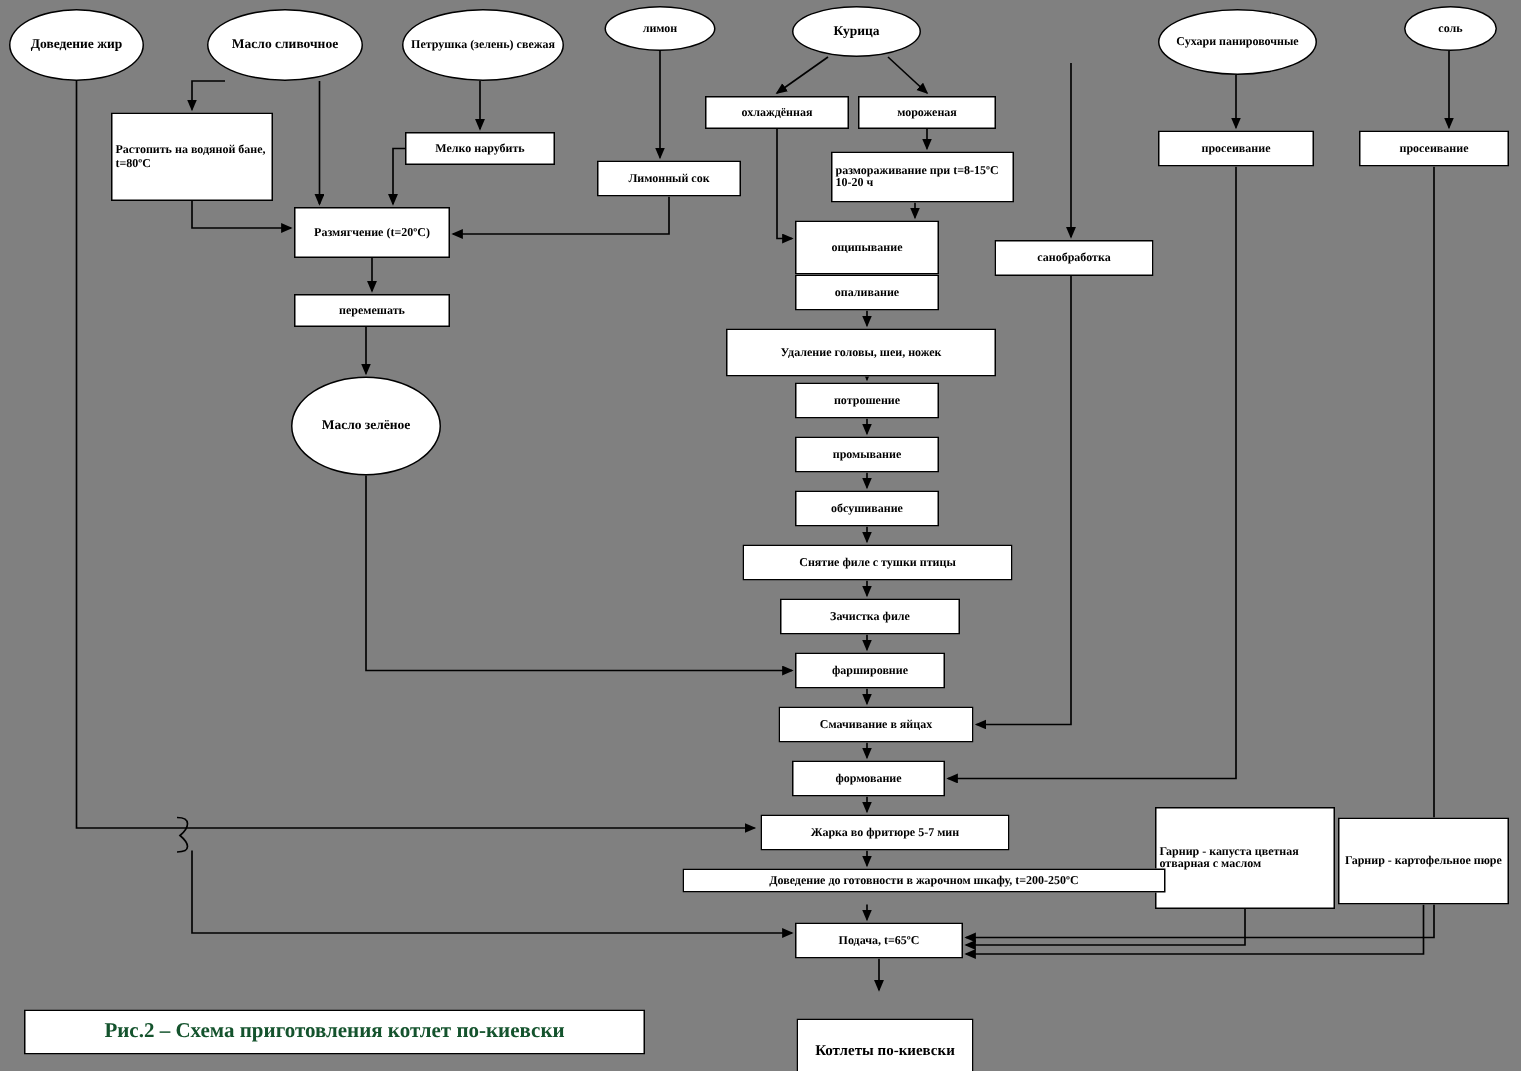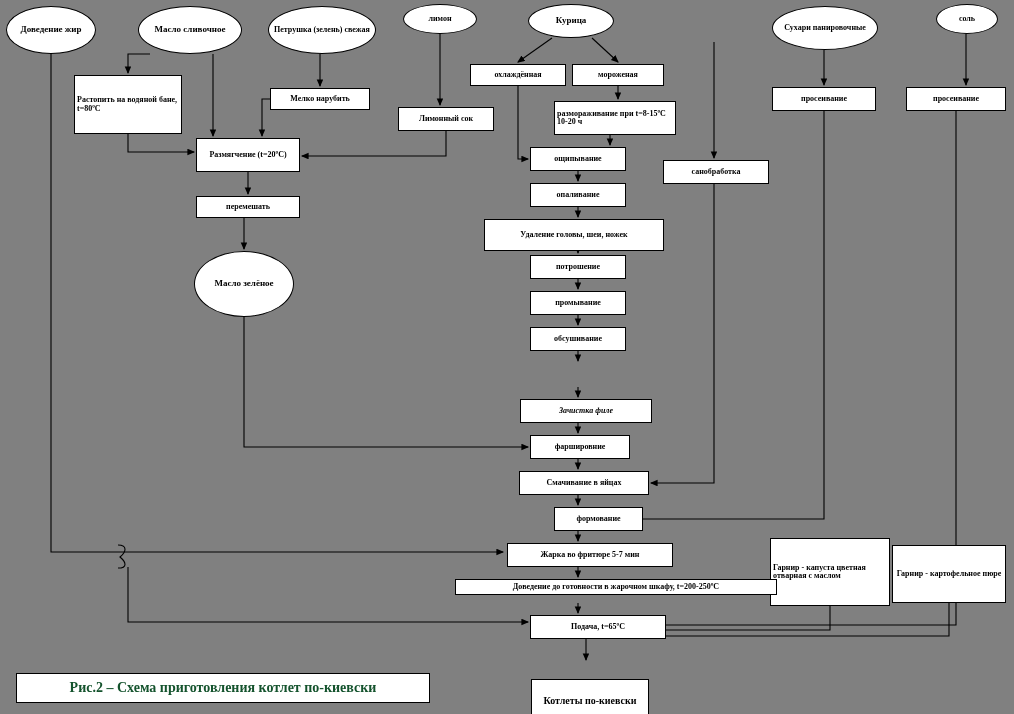--- a/index.html
+++ b/index.html
@@ -135,35 +135,36 @@
   <div class="node" style="left:74px;top:75px;width:108px;height:59px;font-size:8px;">Растопить на водяной бане, t=80ºС</div>
   <div class="node" style="left:270px;top:88px;width:100px;height:22px;font-size:8px;">Мелко нарубить</div>
   <div class="node" style="left:398px;top:107px;width:96px;height:24px;font-size:8px;">Лимонный  сок</div>
   <div class="node" style="left:470px;top:64px;width:96px;height:22px;font-size:8px;">охлаждённая</div>
   <div class="node" style="left:572px;top:64px;width:92px;height:22px;font-size:8px;">мороженая</div>
   <div class="node" style="left:554px;top:101px;width:122px;height:34px;font-size:8px;">размораживание при t=8-15ºС  10-20 ч</div>
   <div class="node" style="left:772px;top:87px;width:104px;height:24px;font-size:8px;">просеивание</div>
   <div class="node" style="left:906px;top:87px;width:100px;height:24px;font-size:8px;">просеивание</div>
 
   <div class="node" style="left:196px;top:138px;width:104px;height:34px;font-size:8px;">Размягчение (t=20ºС)</div>
-  <div class="node" style="left:530px;top:147px;width:96px;height:24px;font-size:8px;">ощипывание</div>
+  <div class="node" style="left:530px;top:147px;width:96px;height:36px;font-size:8px;">ощипывание</div>
   <div class="node" style="left:663px;top:160px;width:106px;height:24px;font-size:8px;">санобработка</div>
   <div class="node" style="left:530px;top:183px;width:96px;height:24px;font-size:8px;">опаливание</div>
   <div class="node" style="left:196px;top:196px;width:104px;height:22px;font-size:8px;">перемешать</div>
   <div class="node" style="left:484px;top:219px;width:180px;height:32px;font-size:8px;">Удаление головы, шеи, ножек</div>
   <div class="node" style="left:530px;top:255px;width:96px;height:24px;font-size:8px;">потрошение</div>
   <div class="node ellipse" style="left:194px;top:251px;width:100px;height:66px;font-size:9px;">Масло зелёное</div>
   <div class="node" style="left:530px;top:291px;width:96px;height:24px;font-size:8px;">промывание</div>
   <div class="node" style="left:530px;top:327px;width:96px;height:24px;font-size:8px;">обсушивание</div>
-  <div class="node" style="left:520px;top:399px;width:132px;height:24px;font-size:8px;font-style:italic;">Зачистка филе</div>
+  <div class="node" style="left:495px;top:363px;width:180px;height:24px;font-size:8px;">Снятие филе с тушки птицы</div>
+  <div class="node" style="left:520px;top:399px;width:120px;height:24px;font-size:8px;">Зачистка филе</div>
   <div class="node" style="left:530px;top:435px;width:100px;height:24px;font-size:8px;">фаршировние</div>
   <div class="node" style="left:519px;top:471px;width:130px;height:24px;font-size:8px;">Смачивание  в яйцах</div>
-  <div class="node" style="left:528px;top:507px;width:89px;height:24px;font-size:8px;margin-left:26px;">формование</div>
+  <div class="node" style="left:528px;top:507px;width:102px;height:24px;font-size:8px;">формование</div>
   <div class="node" style="left:507px;top:543px;width:166px;height:24px;font-size:8px;">Жарка во фритюре 5-7 мин</div>
   <div class="node" style="left:770px;top:538px;width:120px;height:68px;font-size:8px;">Гарнир - капуста цветная отварная с маслом</div>
   <div class="node" style="left:892px;top:545px;width:114px;height:58px;font-size:8px;">Гарнир - картофельное пюре</div>
   <div class="node" style="left:423px;top:579px;width:322px;height:16px;font-size:8px;margin-left:32px;">Доведение до готовности в жарочном шкафу, t=200-250ºС</div>
-  <div class="node" style="left:530px;top:615px;width:136px;height:24px;font-size:8px;">Подача, t=65ºС</div>
+  <div class="node" style="left:530px;top:615px;width:112px;height:24px;font-size:8px;">Подача, t=65ºС</div>
   <div class="node" style="left:531px;top:662px;width:118px;height:44px;font-size:10px;margin-top:17px;">Котлеты по-киевски</div>
 
   <div class="caption" style="left:16px;top:673px;width:414px;height:30px;font-size:14px;">Рис.2 – Схема приготовления котлет по-киевски</div>
 
 </div>
 
 </body></html>

